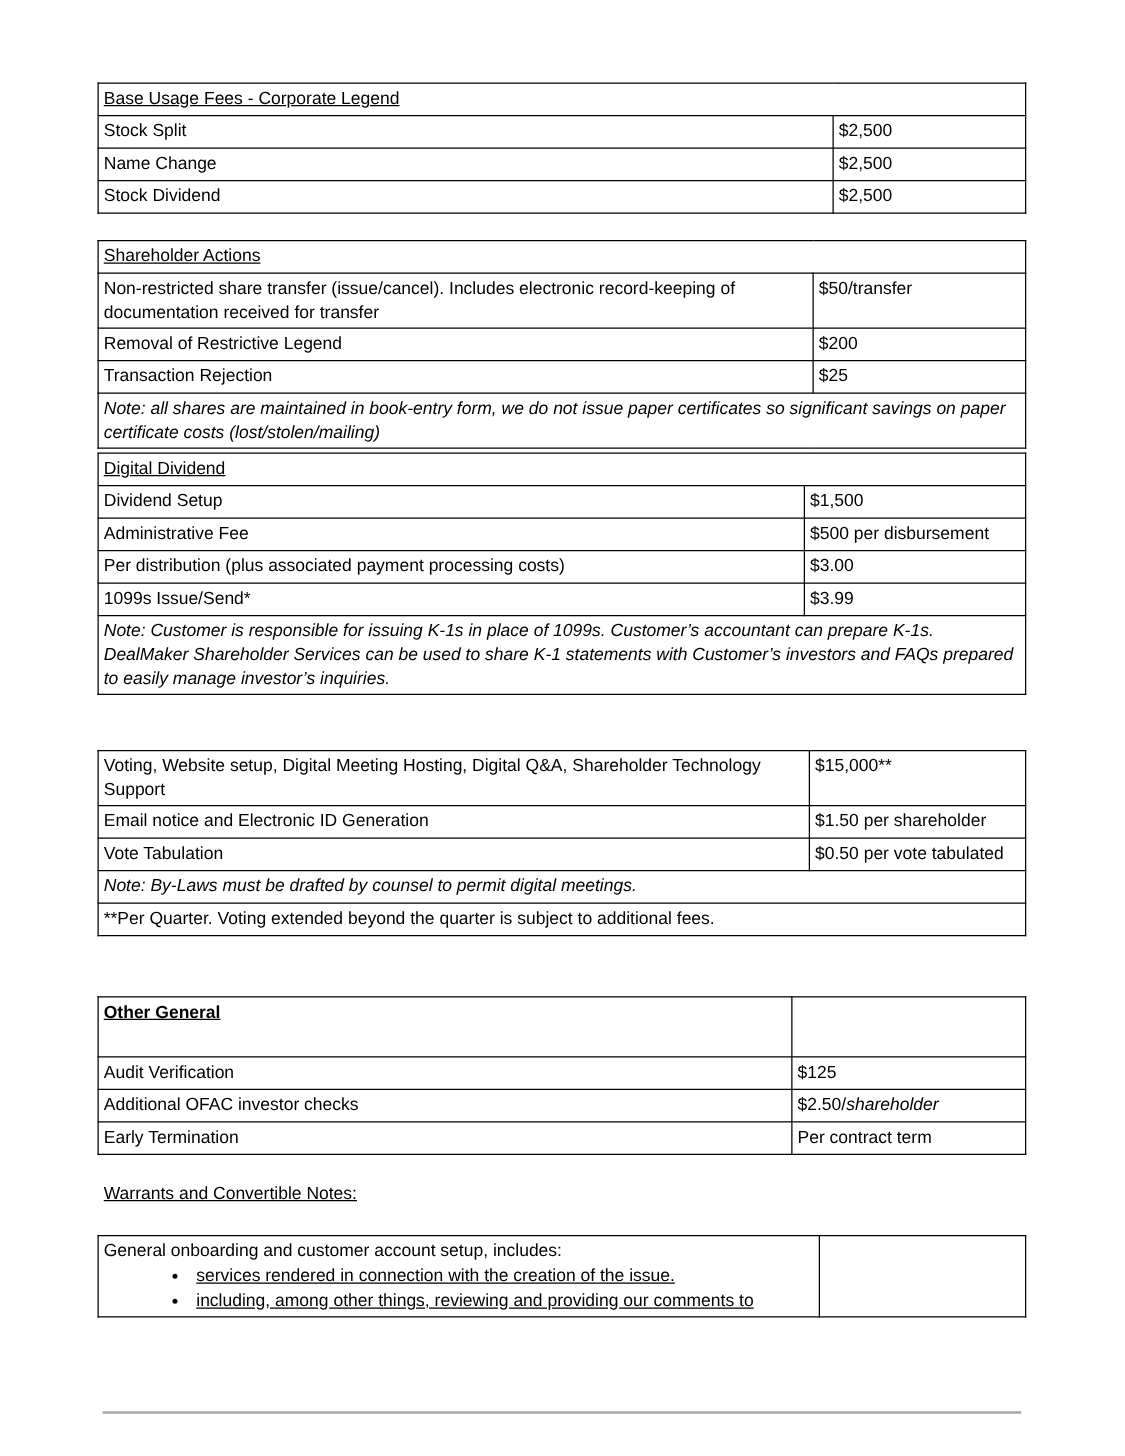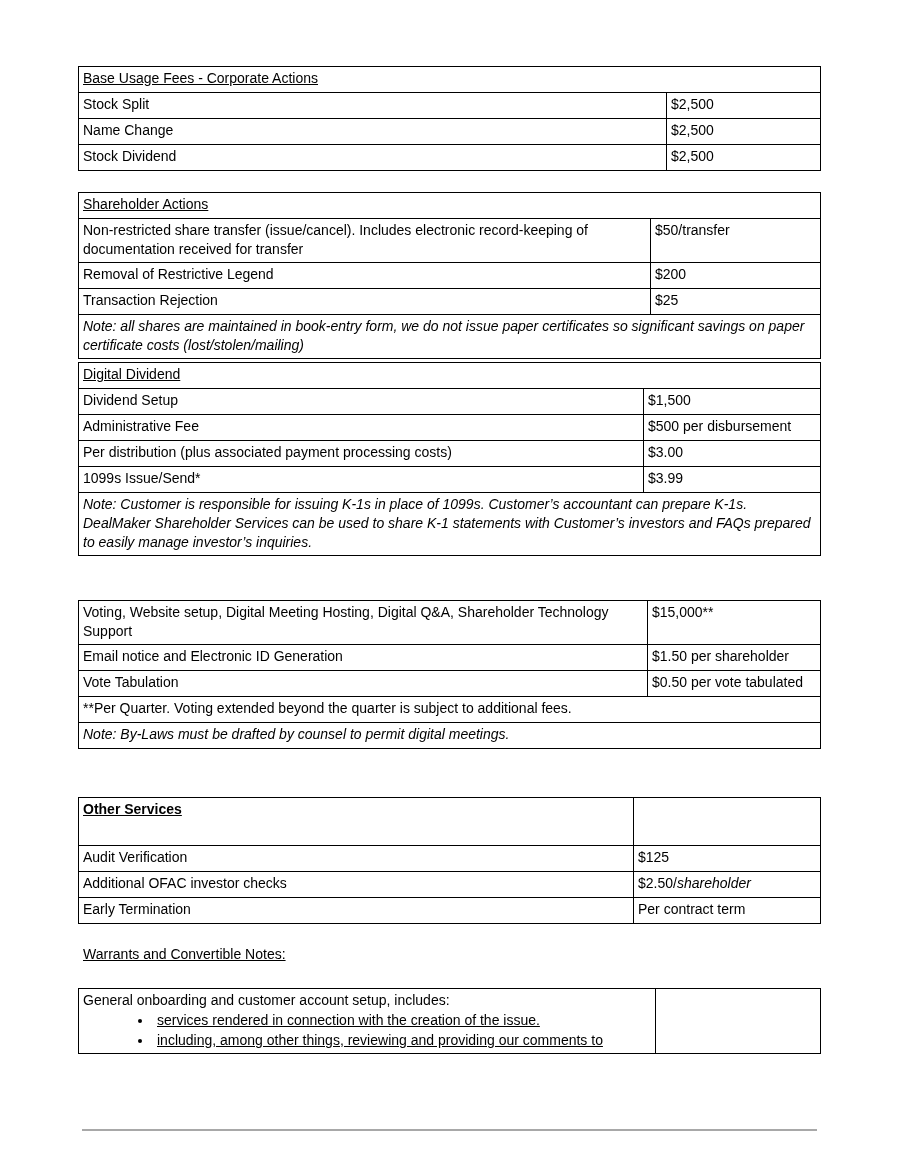--- a/index.html
+++ b/index.html
@@ -25,21 +25,21 @@
 </head>
 <body>
 
 <table id="t1">
   <colgroup>
       <col>
       <col class="c2">
     </colgroup>
   <tbody>
       <tr class="h26">
-        <td colspan="2"><span class="u">Base Usage Fees - Corporate Actions</span></td>
+        <td colspan="2"><span class="u">Base Usage Fees - Corporate Legend</span></td>
       </tr>
   <tr class="h26">
         <td>Stock Split</td>
         <td>$2,500</td>
       </tr>
   <tr class="h26">
         <td>Name Change</td>
         <td>$2,500</td>
       </tr>
   <tr class="h26">
@@ -119,36 +119,36 @@
       </tr>
   <tr class="h26">
         <td>Email notice and Electronic ID Generation</td>
         <td>$1.50 per shareholder</td>
       </tr>
   <tr class="h26">
         <td>Vote Tabulation</td>
         <td>$0.50 per vote tabulated</td>
       </tr>
   <tr class="h26">
-        <td colspan="2">**Per Quarter. Voting extended beyond the quarter is subject to additional fees.</td>
+        <td colspan="2" class="i">Note: By-Laws must be drafted by counsel to permit digital meetings.</td>
       </tr>
   <tr class="h26">
-        <td colspan="2" class="i">Note: By-Laws must be drafted by counsel to permit digital meetings.</td>
+        <td colspan="2">**Per Quarter. Voting extended beyond the quarter is subject to additional fees.</td>
       </tr>
 </tbody>
   </table>
 
 <table id="t5">
   <colgroup>
       <col>
       <col class="c2">
     </colgroup>
   <tbody>
       <tr>
-        <td style="height:42px;"><span class="u b">Other Services</span></td>
+        <td style="height:42px;"><span class="u b">Other General</span></td>
         <td></td>
       </tr>
   <tr class="h26">
         <td>Audit Verification</td>
         <td>$125</td>
       </tr>
   <tr class="h26">
         <td>Additional OFAC investor checks</td>
         <td><span>$2.50/</span><span class="i">shareholder</span></td>
       </tr>

